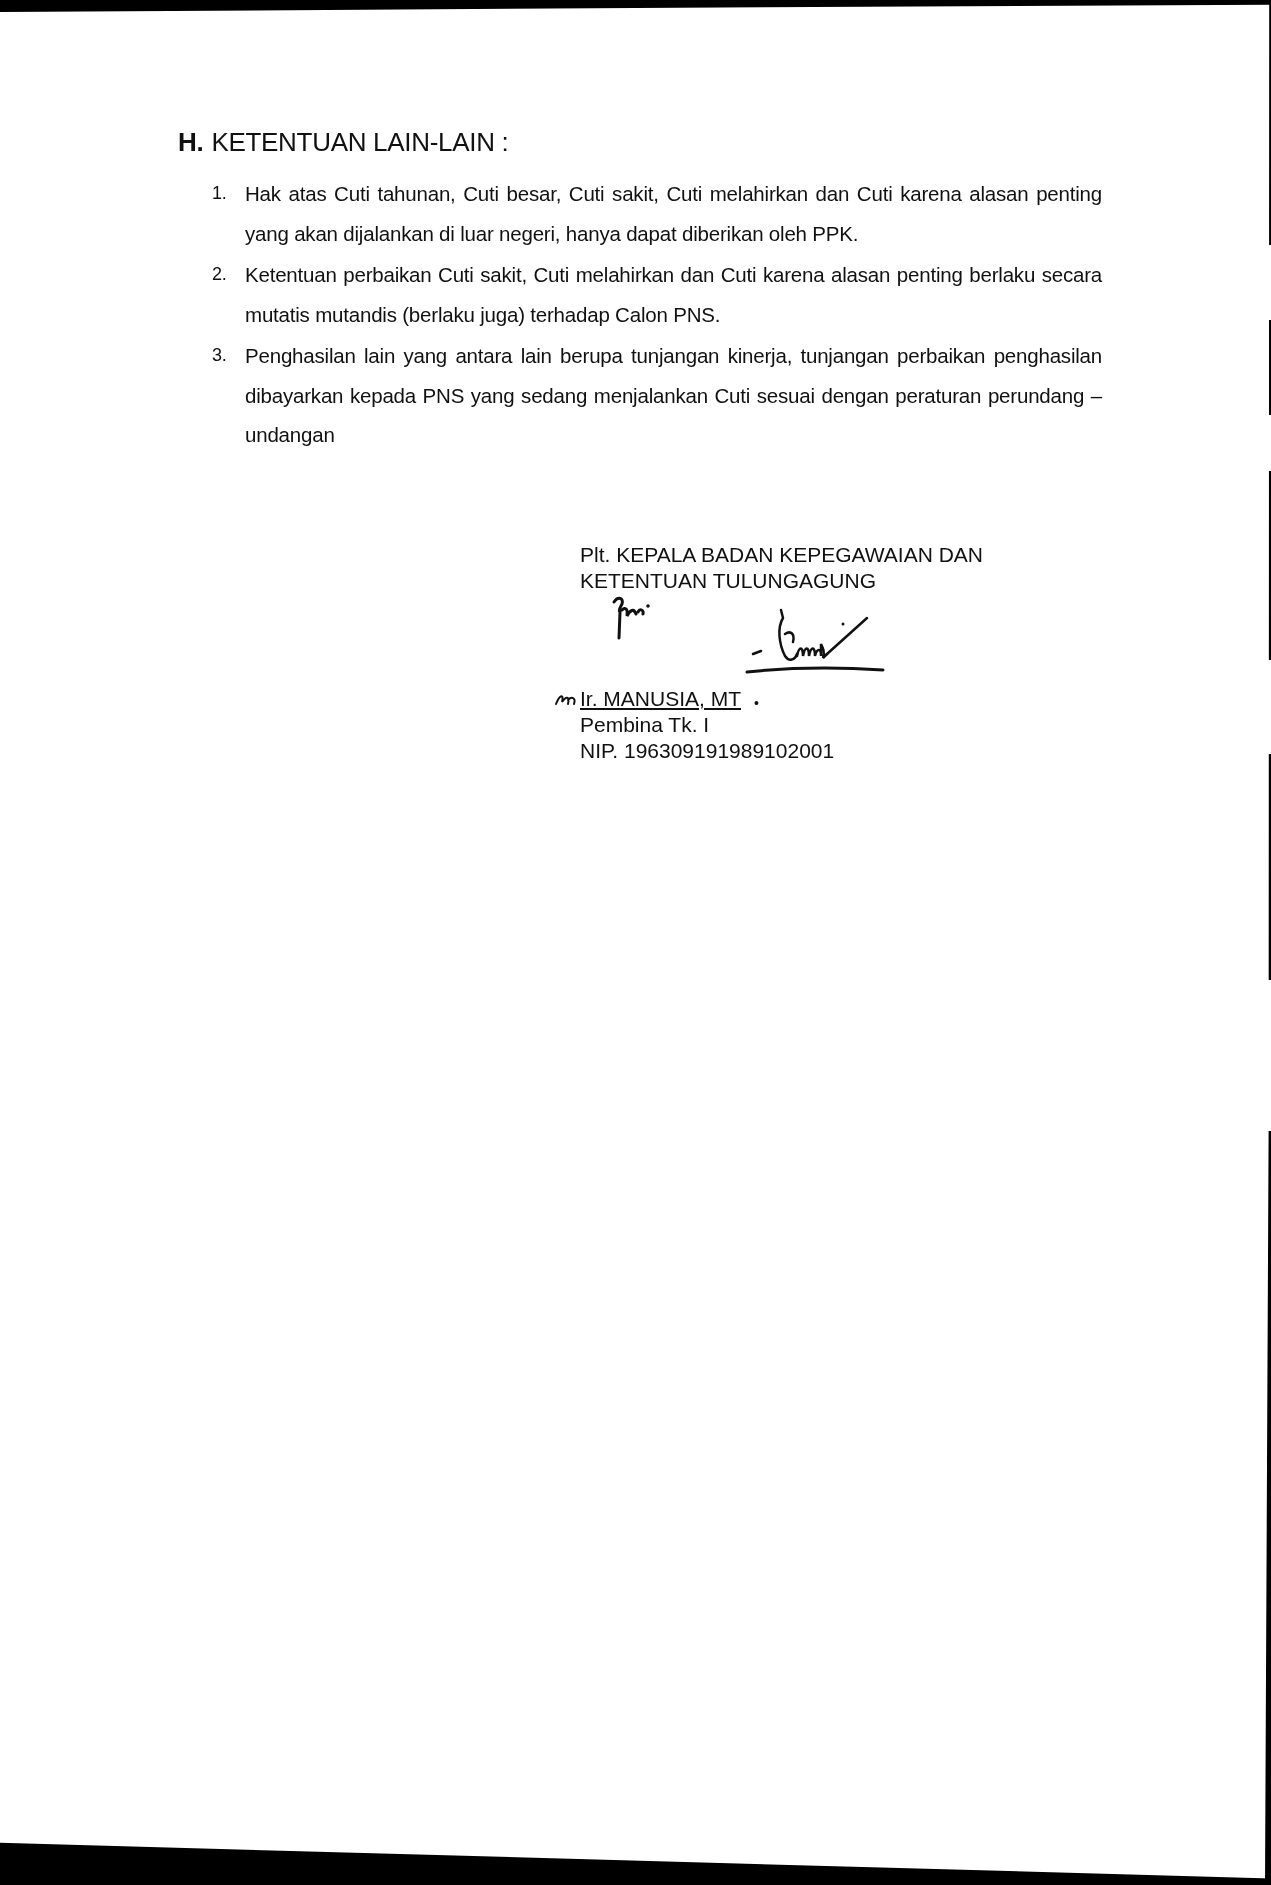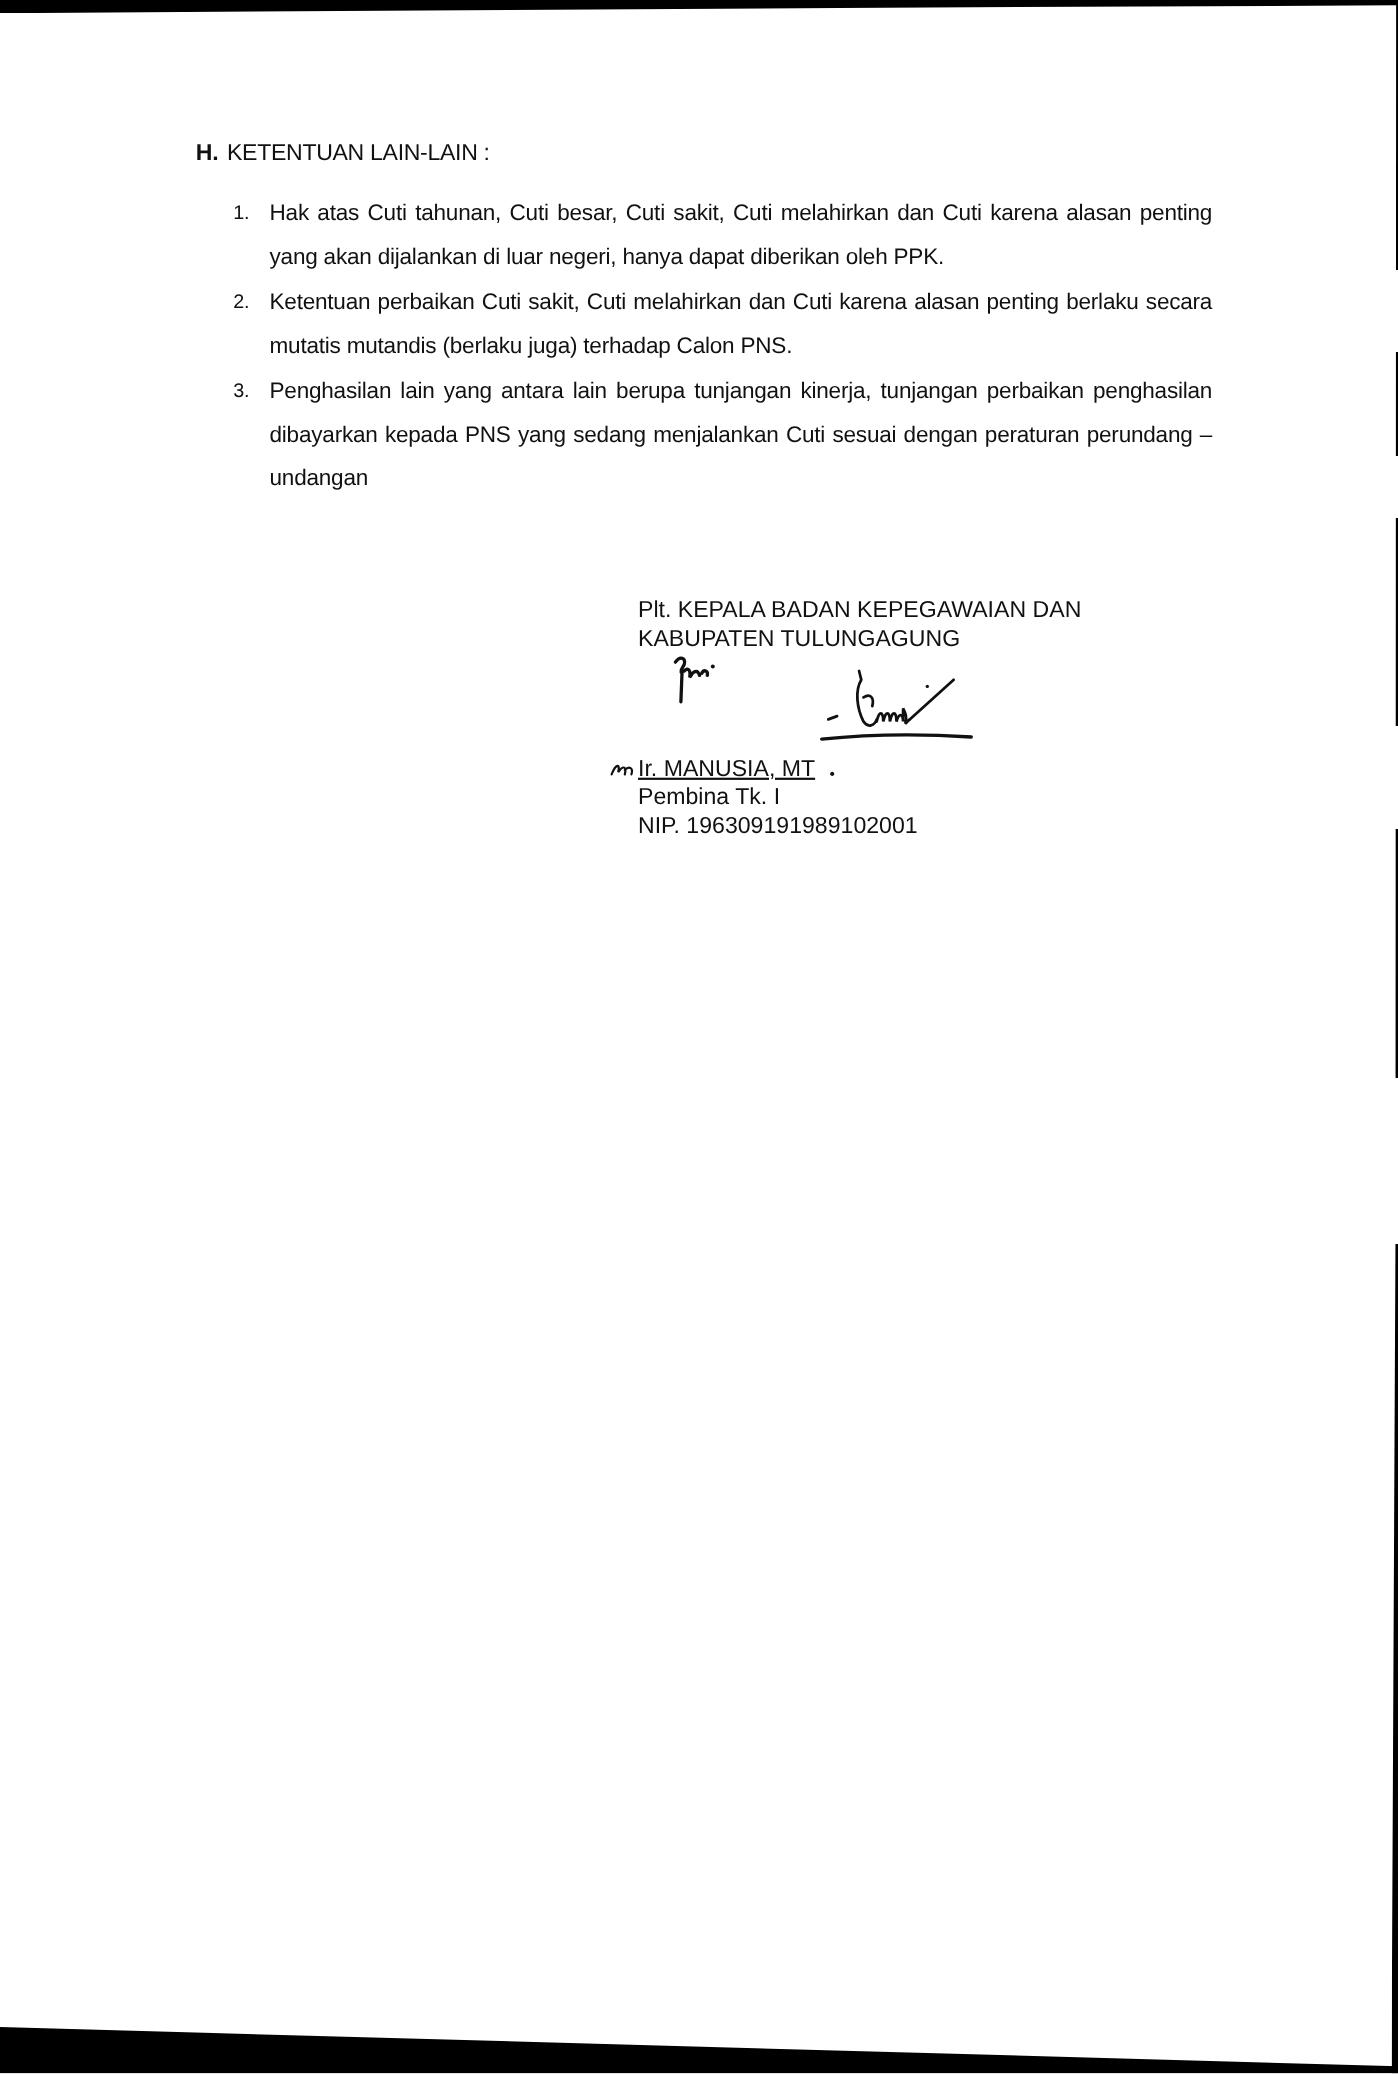--- a/index.html
+++ b/index.html
@@ -46,21 +46,21 @@
     .page {
       position: absolute;
       left: 0; top: 0;
       width: 1271px; height: 1885px;
     }
 
     .section-heading {
       position: absolute;
       left: 178px;
       top: 127px;
-      font-size: 21px;
+      font-size: 26px;
       letter-spacing: -0.3px;
     }
     .section-heading .letter {
       font-weight: bold;
       margin-right: 8px;
     }
 
     .list {
       position: absolute;
       left: 212px;
@@ -156,21 +156,21 @@
       <span>Ketentuan perbaikan Cuti sakit, Cuti melahirkan dan Cuti karena alasan penting berlaku secara mutatis mutandis (berlaku juga) terhadap Calon PNS.</span>
     </li>
     <li class="list-item">
       <span class="num">3.</span>
       <span>Penghasilan lain yang antara lain berupa tunjangan kinerja, tunjangan perbaikan penghasilan dibayarkan kepada PNS yang sedang menjalankan Cuti sesuai dengan  peraturan perundang – undangan</span>
     </li>
   </ol>
 
   <div class="signature-block">
     <span class="sig-line">Plt. KEPALA BADAN KEPEGAWAIAN DAN</span>
-    <span class="sig-line">KABUPATEN TULUNGAGUNG</span>
+    <span class="sig-line">KETENTUAN TULUNGAGUNG</span>
 
     <svg class="initial-mark" viewBox="0 0 40 48">
       <path d="M4 8 C8 2 14 4 12 10 C10 14 8 16 10 18 M10 18 L9 44 M12 16 C16 12 18 16 17 22 C20 16 24 14 26 20 M28 18 C30 14 34 16 33 20" stroke="#111" stroke-width="3" fill="none" stroke-linecap="round"></path>
       <circle cx="38" cy="12" r="1.8" fill="#111"></circle>
     </svg>
 
     <svg class="signature-graphic" viewBox="0 0 210 82">
       <path d="M28 50 L36 47" stroke="#111" stroke-width="2.5" fill="none" stroke-linecap="round"></path>
       <path d="M56 6 L58 14 M58 14 C52 24 54 40 60 52 C64 58 70 56 72 50 M60 30 C66 26 70 30 68 38" stroke="#111" stroke-width="2.5" fill="none" stroke-linecap="round"></path>
       <path d="M72 52 C74 42 78 42 78 52 C80 42 84 42 84 52 C86 42 90 42 90 52 C92 44 96 44 96 52 L96 40 C98 44 100 48 98 54 L102 50" stroke="#111" stroke-width="2.5" fill="none" stroke-linecap="round"></path>

